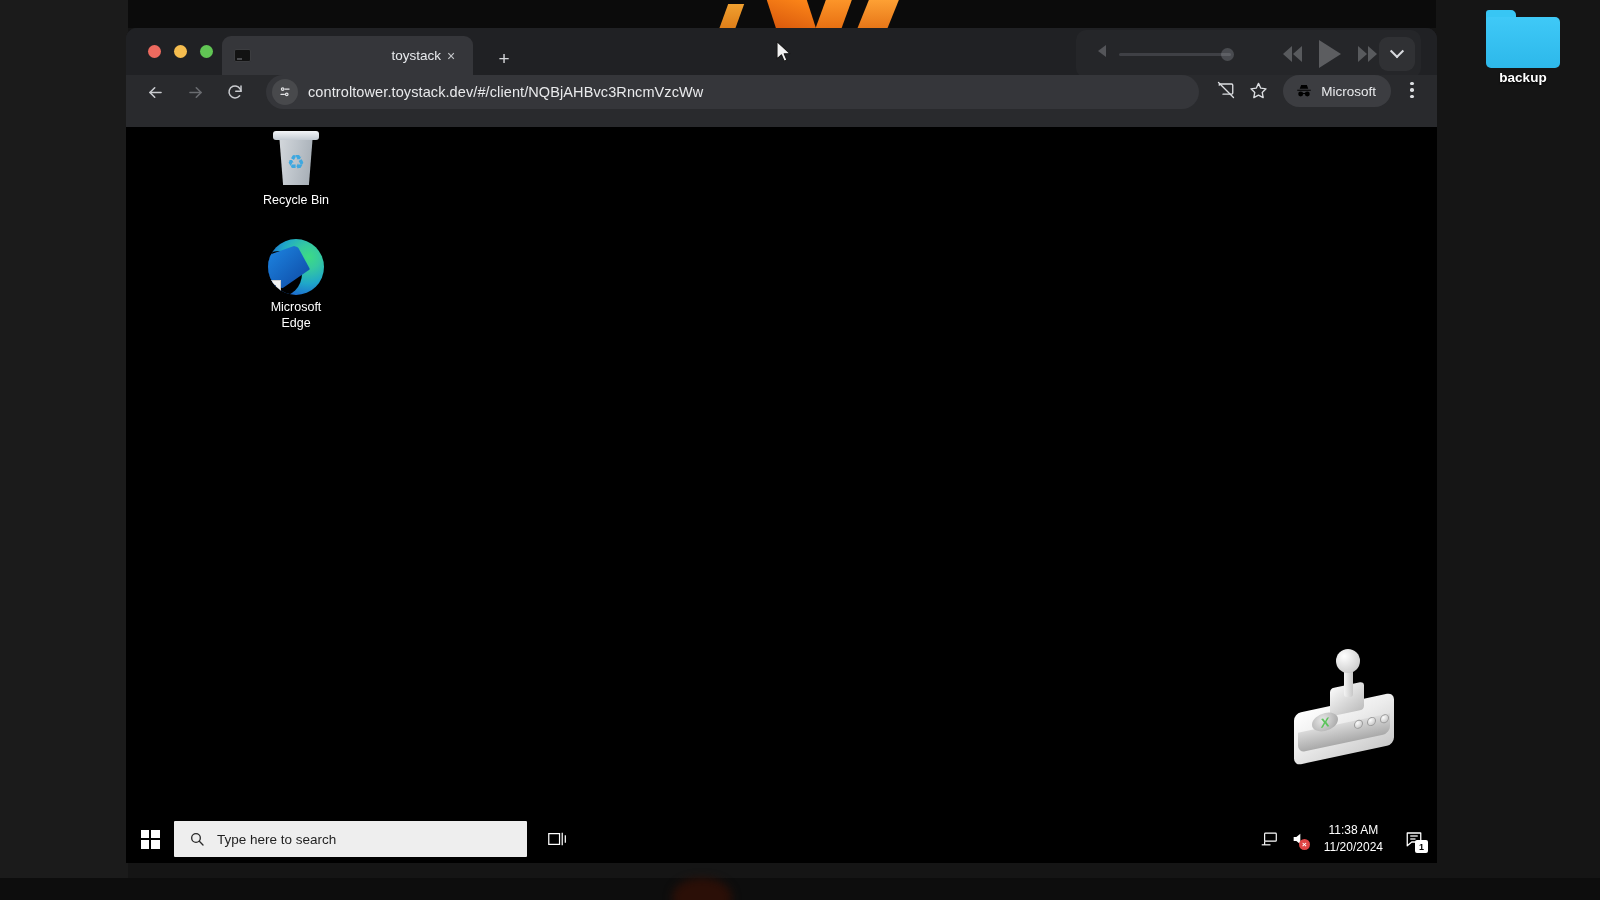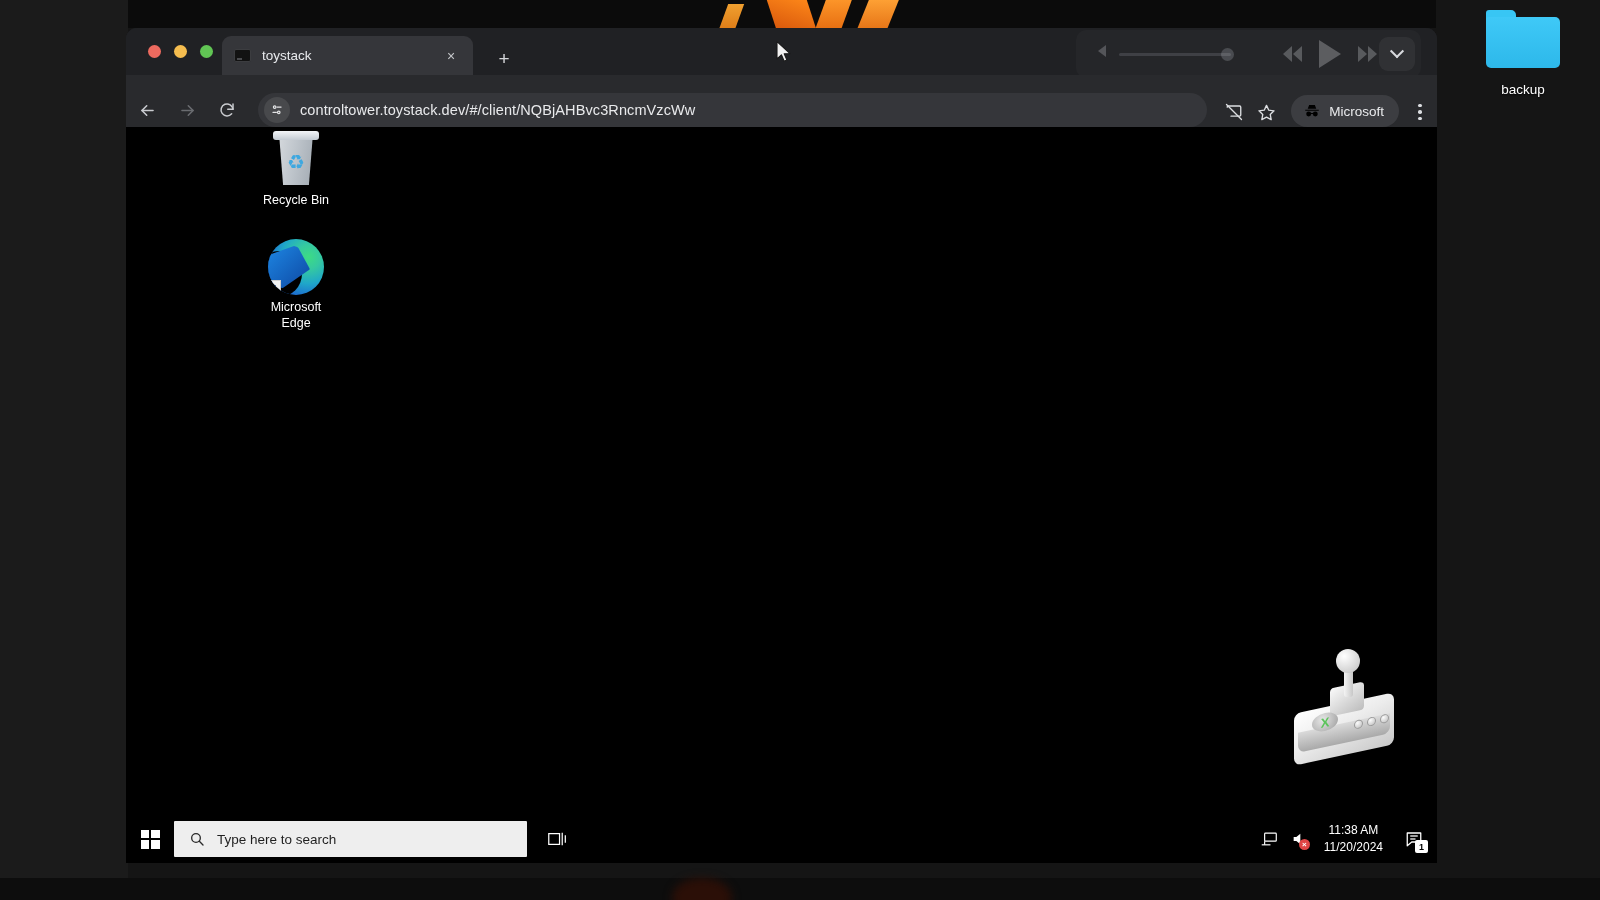--- a/index.html
+++ b/index.html
@@ -53,21 +53,21 @@
   .folder-tab {
     position:absolute; left:0; top:0; width:30px; height:10px;
     background:#38c6f4; border-radius:3px 5px 0 0;
   }
   .folder-body {
     position:absolute; left:0; top:7px; width:74px; height:51px;
     background:linear-gradient(180deg,#3fc9f7,#2db8ea);
     border-radius:3px 5px 5px 5px;
   }
   .desk-folder .lbl {
-    margin-top:12px; font-size:13.5px; color:#fff; font-weight:normal;
+    margin-top:0; font-size:13.5px; color:#fff; font-weight:bold;
     text-shadow:0 1px 2px #000;
   }
 
   
   .browser {
     position:absolute; left:126px; top:28px;
     width:1311px; height:835px;
     background:#202124;
     border-radius:11px 11px 0 0;
     overflow:hidden;
@@ -83,20 +83,21 @@
   .light.yellow { background:#f5bd4f; }
   .light.green { background:#61c554; }
 
   .tab {
     position:absolute; left:96px; top:8px;
     width:251px; height:39px;
     background:#35363a;
     border-radius:9px 9px 0 0;
     display:flex; align-items:center;
     padding:0 12px;
+    text-align:right;
   }
   .tab-favicon {
     width:17px; height:13px; border-radius:2px;
     background:#121212; border:1px solid #3c3d40;
     flex:none; margin-right:11px;
     position:relative;
   }
   .tab-favicon::after{
     content:""; position:absolute; left:2px; bottom:1px;
     width:5px; height:2px; background:#4a4b4e;
@@ -165,21 +166,21 @@
   }
   .chev-d {
     width:10px; height:10px;
     border-right:2px solid #d8dade; border-bottom:2px solid #d8dade;
     transform:rotate(45deg) translate(-2px,-2px);
   }
 
   
   .toolbar {
     position:relative; height:52px; background:#292a2d;
-    display:flex; align-items:flex-end; padding:0 4px;
+    display:flex; align-items:flex-start; padding:0 12px;
   }
   .navbtn {
     width:34px; height:34px; flex:none;
     display:flex; align-items:center; justify-content:center;
     color:#c9cbcf; margin-right:6px;
   }
   .navbtn.fwd { color:#6a6c70; }
   .navbtn svg { display:block; }
 
   .omnibox {

